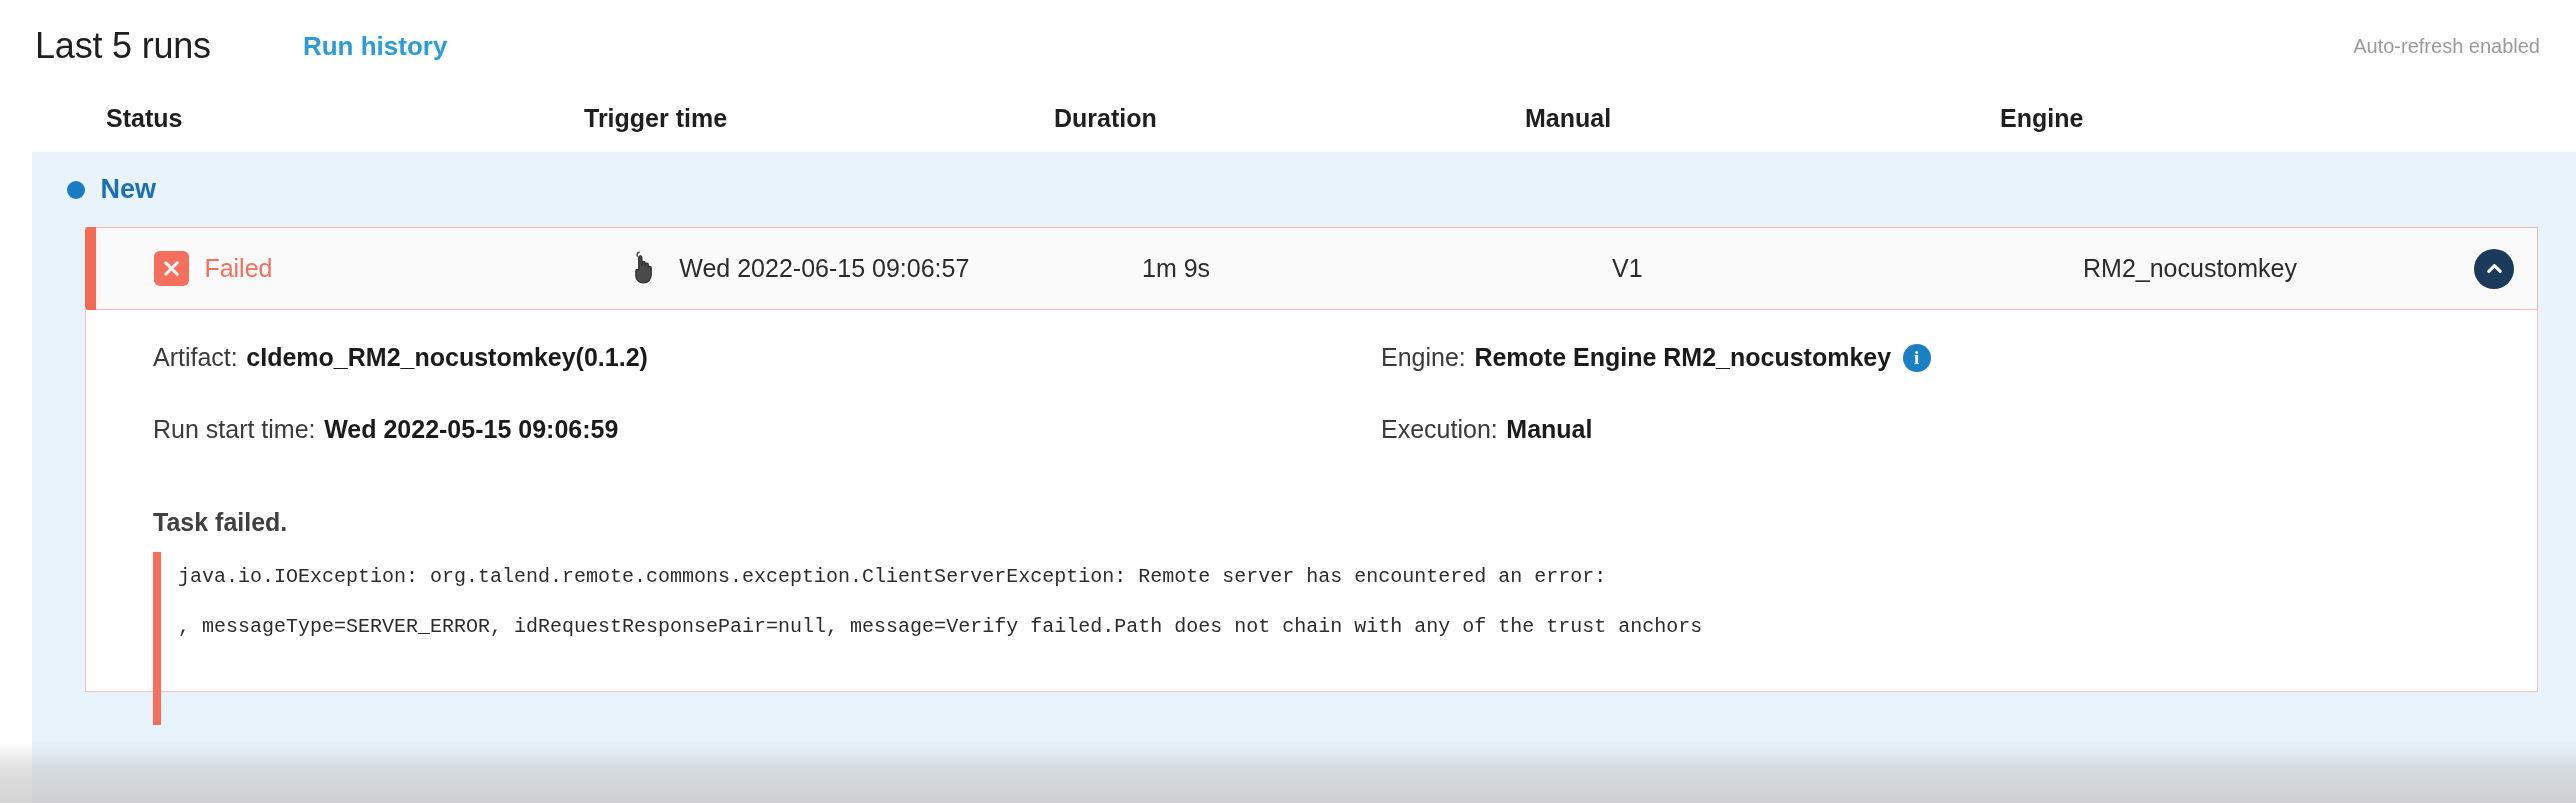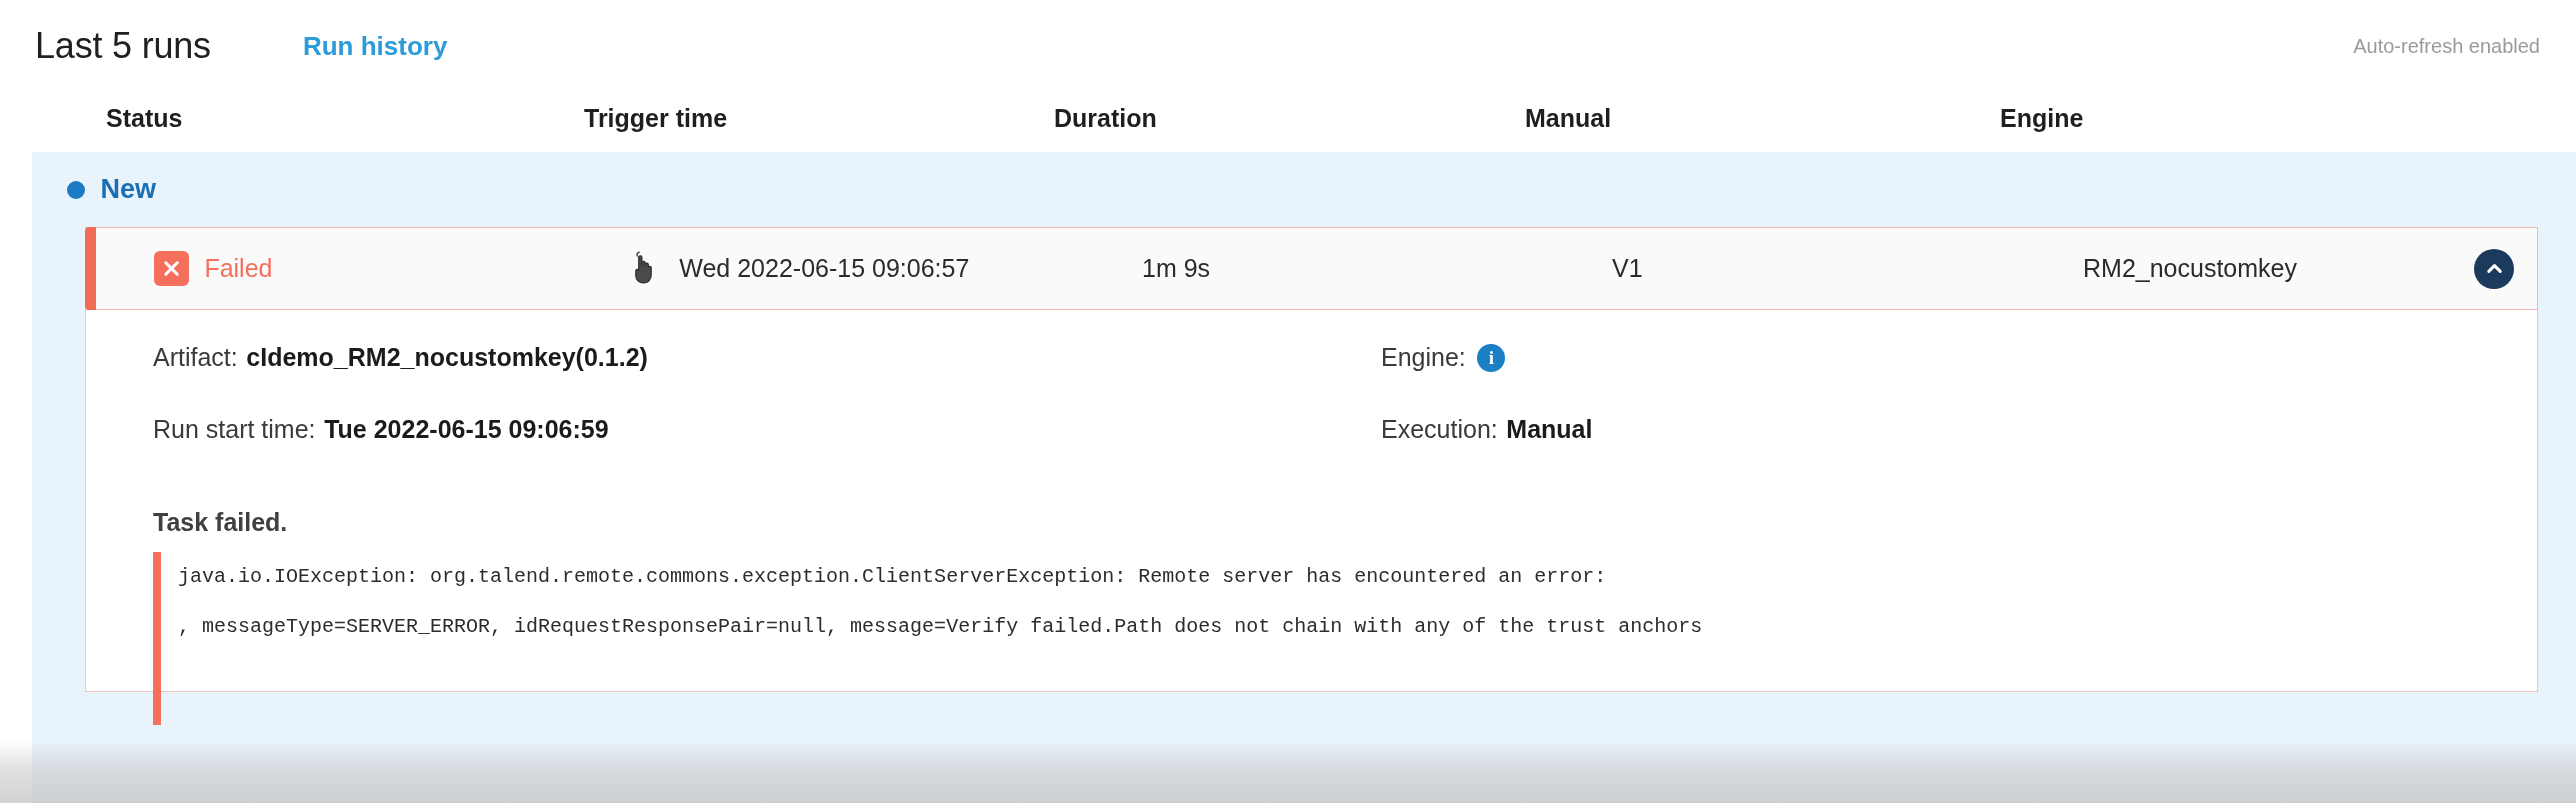--- a/index.html
+++ b/index.html
@@ -336,28 +336,29 @@
 
         <div class="detail-grid">
 
           <div class="detail-line">
             <div class="detail-item left">
               <span>Artifact:</span>
               <b>cIdemo_RM2_nocustomkey(0.1.2)</b>
             </div>
             <div class="detail-item right">
               <span>Engine:</span>
+              <b>Remote Engine RM2_nocustomkey</b>
               <span class="info-icon">i</span>
             </div>
           </div>
 
           <div class="detail-line">
             <div class="detail-item left">
               <span>Run start time:</span>
-              <b>Tue 2022-06-15 09:06:59</b>
+              <b>Wed 2022-05-15 09:06:59</b>
             </div>
             <div class="detail-item right">
               <span>Execution:</span>
               <b>Manual</b>
             </div>
           </div>
 
         </div>
 
         <div class="task-failed">Task failed.</div>

